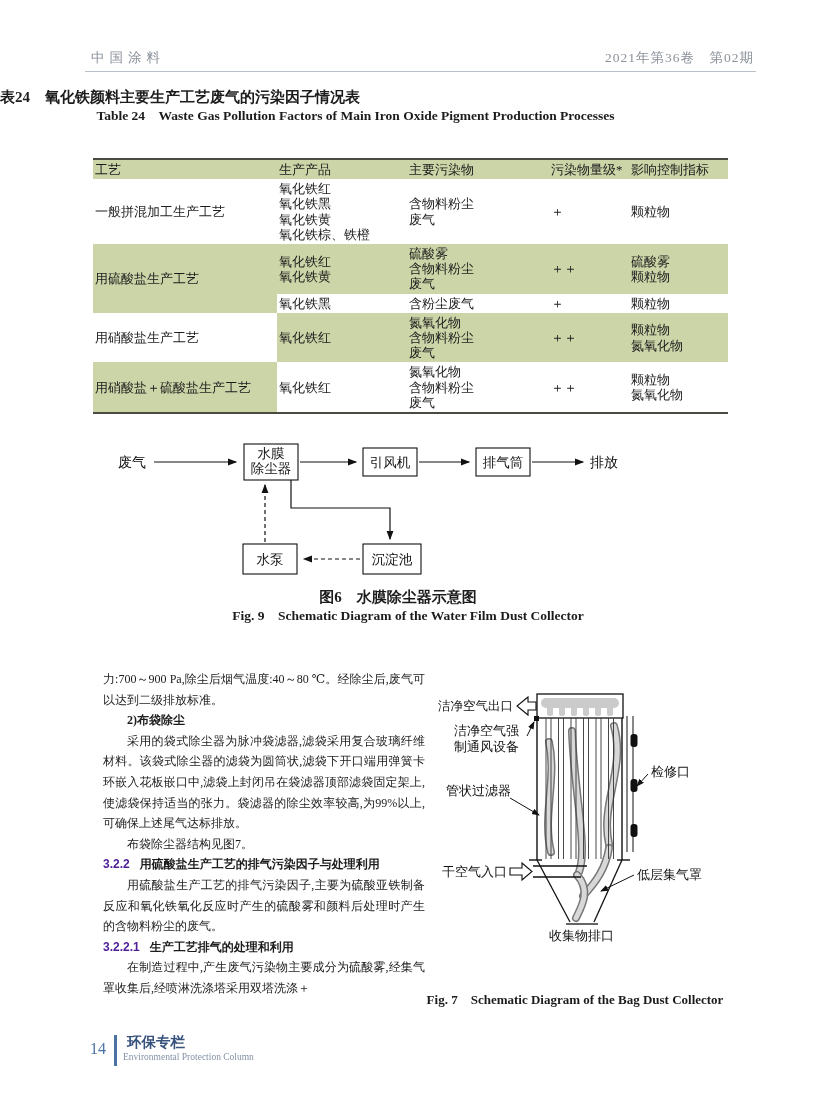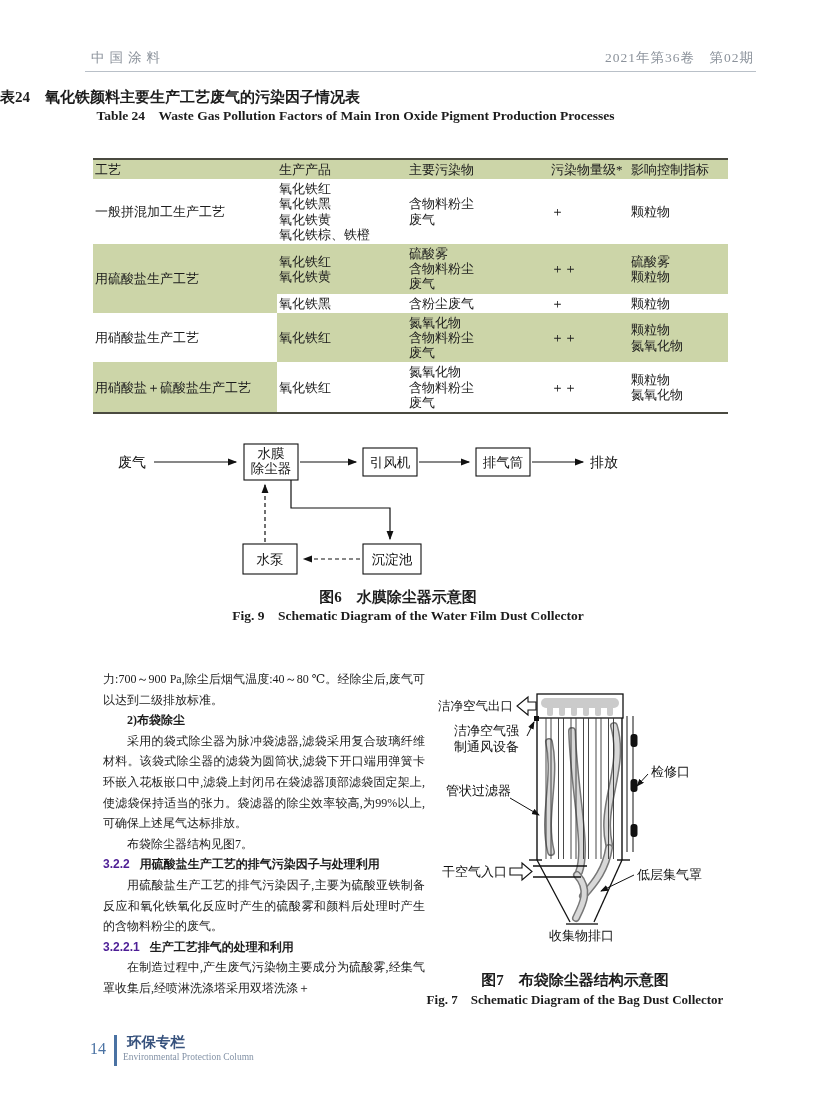--- a/index.html
+++ b/index.html
@@ -255,21 +255,20 @@
 
     <text x="8" y="34" font-size="12.5">洁净空气出口</text>
     <text x="24" y="59" font-size="13">洁净空气强</text>
     <text x="24" y="75" font-size="13">制通风设备</text>
     <text x="16" y="119" font-size="13">管状过滤器</text>
     <text x="221" y="100" font-size="13">检修口</text>
     <text x="12" y="200" font-size="13">干空气入口</text>
     <text x="207" y="203" font-size="13">低层集气罩</text>
     <text x="119" y="264" font-size="13">收集物排口</text>
   </svg>
-  <div class="f7cn">图7　布袋除尘器结构示意图</div>
   <div class="f7en">Fig. 7　Schematic Diagram of the Bag Dust Collector</div>
 
   <span class="pno">14</span>
   <span class="fbar"></span>
   <div class="fcn">环保专栏</div>
   <div class="fen">Environmental Protection Column</div>
 
 </div>
 
 </body></html>

